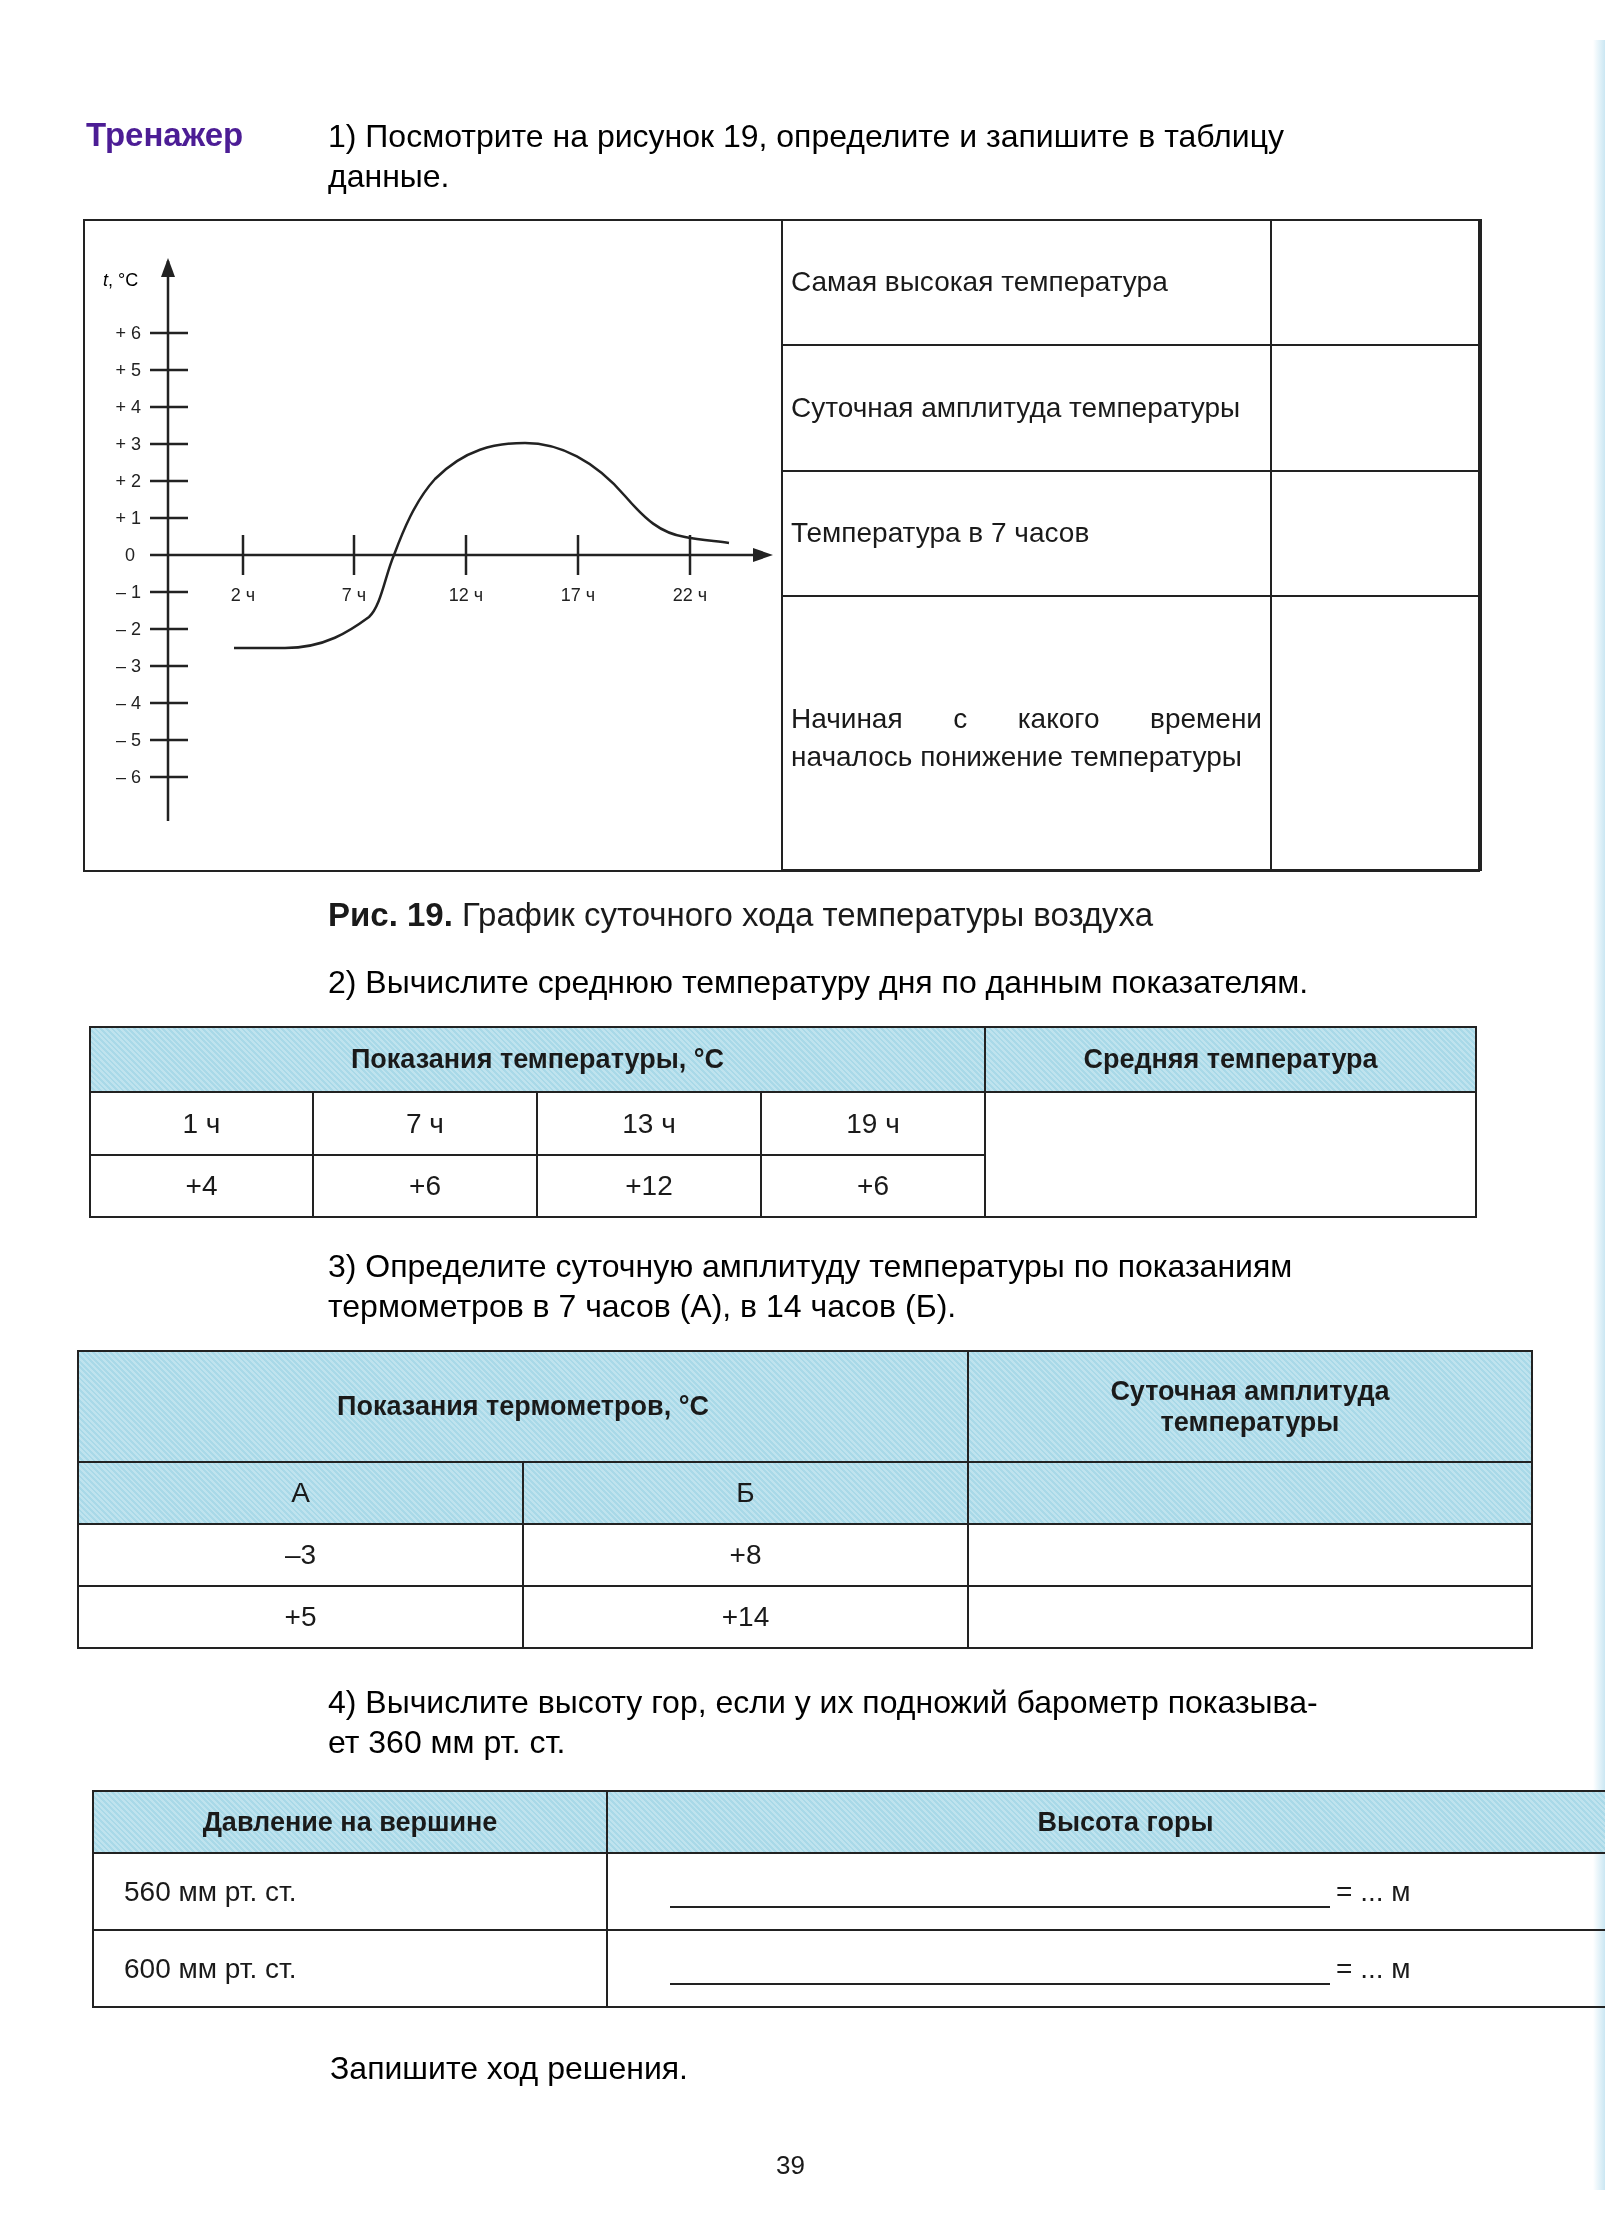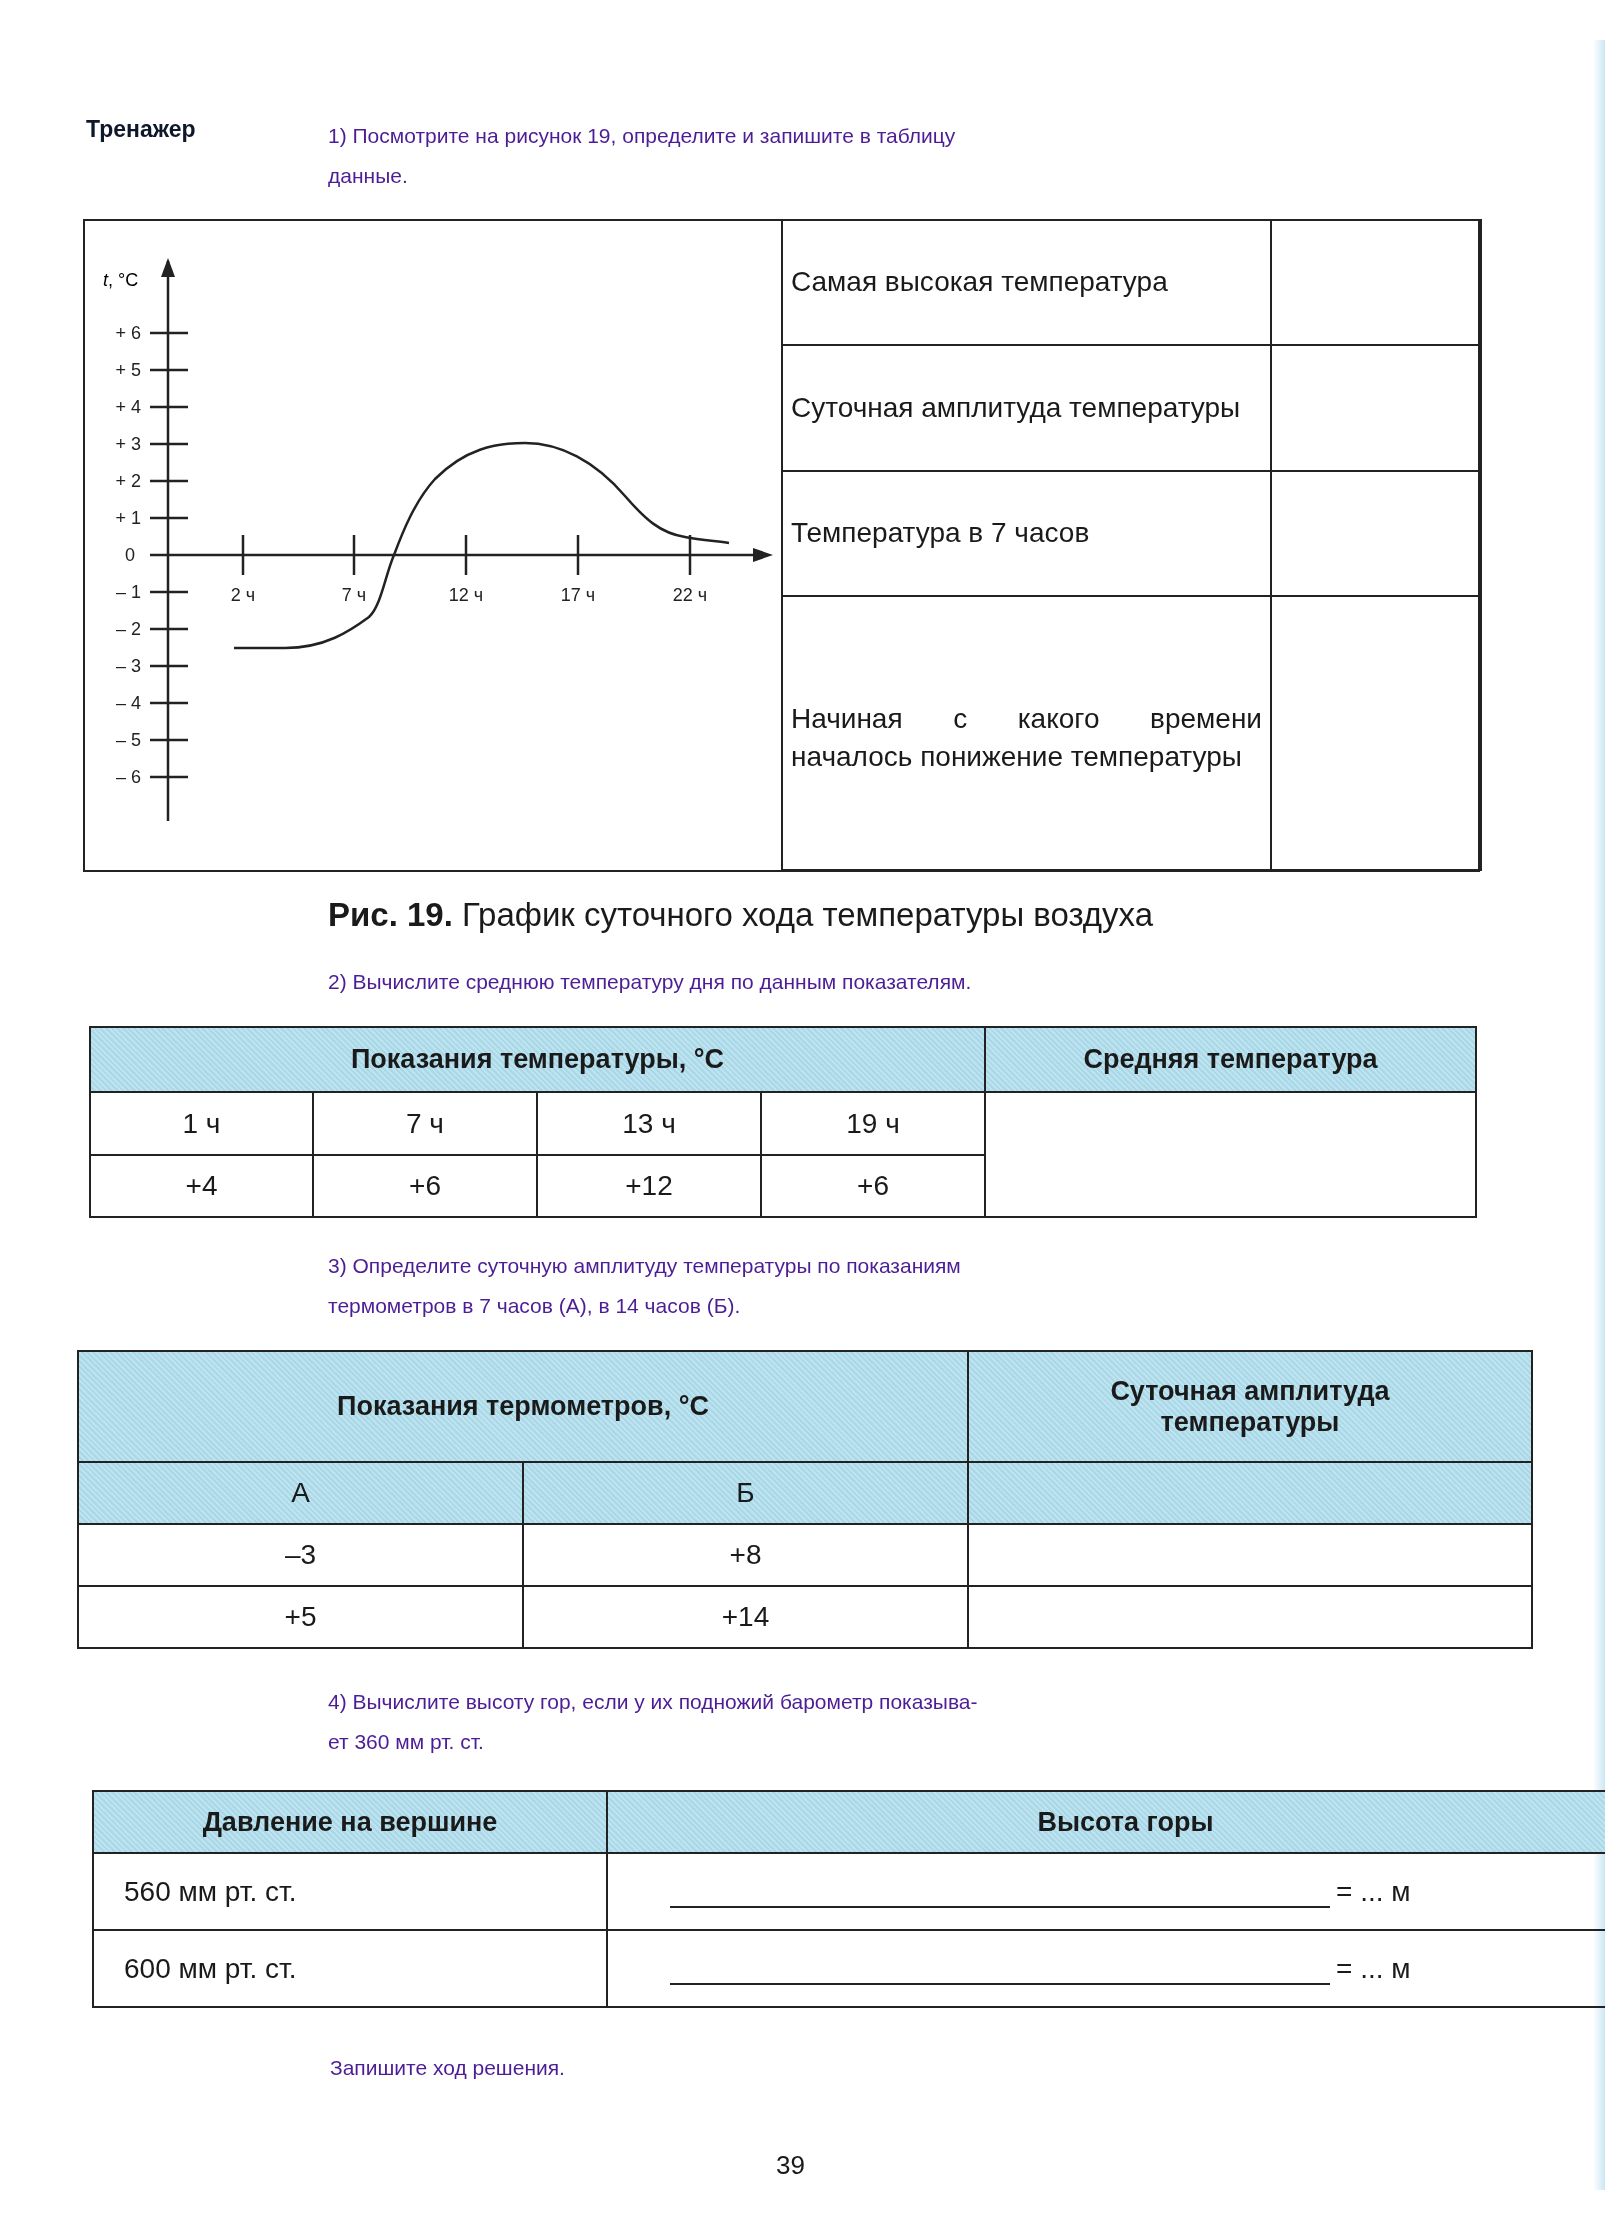--- a/index.html
+++ b/index.html
@@ -1,22 +1,22 @@
 <!DOCTYPE html>
 <html><head>
 <meta charset="utf-8">
 <style>
   html, body { margin:0; padding:0; }
   body { width:1605px; height:2238px; background:#ffffff; position:relative; overflow:hidden;
          font-family:"Liberation Sans", sans-serif; color:#1a1a1a; }
   .edge-strip { position:absolute; right:0; top:40px; width:12px; height:2150px;
                 background:linear-gradient(to right, rgba(200,230,245,0), rgba(190,225,240,0.8)); }
   .abs { position:absolute; }
-  .label-trainer { left:86px; top:116px; font-size:23px; font-weight:bold; color:#0f172a; }
-  .task { font-size:21px; line-height:40px; color:#4c1d95; }
+  .label-trainer { left:86px; top:116px; font-size:33px; font-weight:bold; color:#4c1d95; }
+  .task { font-size:32px; line-height:40px; color:#000000; }
   .caption { font-size:33px; }
   .caption b { font-weight:bold; }
   table { border-collapse:collapse; position:absolute; }
   td, th { border:2.5px solid #222; padding:0; }
   .hdr { background: repeating-linear-gradient(45deg, #bfe3ee 0 2px, #a9d9e8 2px 4px);
          font-weight:bold; font-size:27px; text-align:center; }
   .cell { font-size:28px; text-align:center; }
   .cell-left { font-size:28px; text-align:left; padding-left:30px; }
   .q-label { font-size:28px; padding:0 8px; line-height:38px; text-align:justify; }
   .answer-line { display:inline-block; border-bottom:2.5px solid #222; width:660px; height:28px; vertical-align:bottom; }

